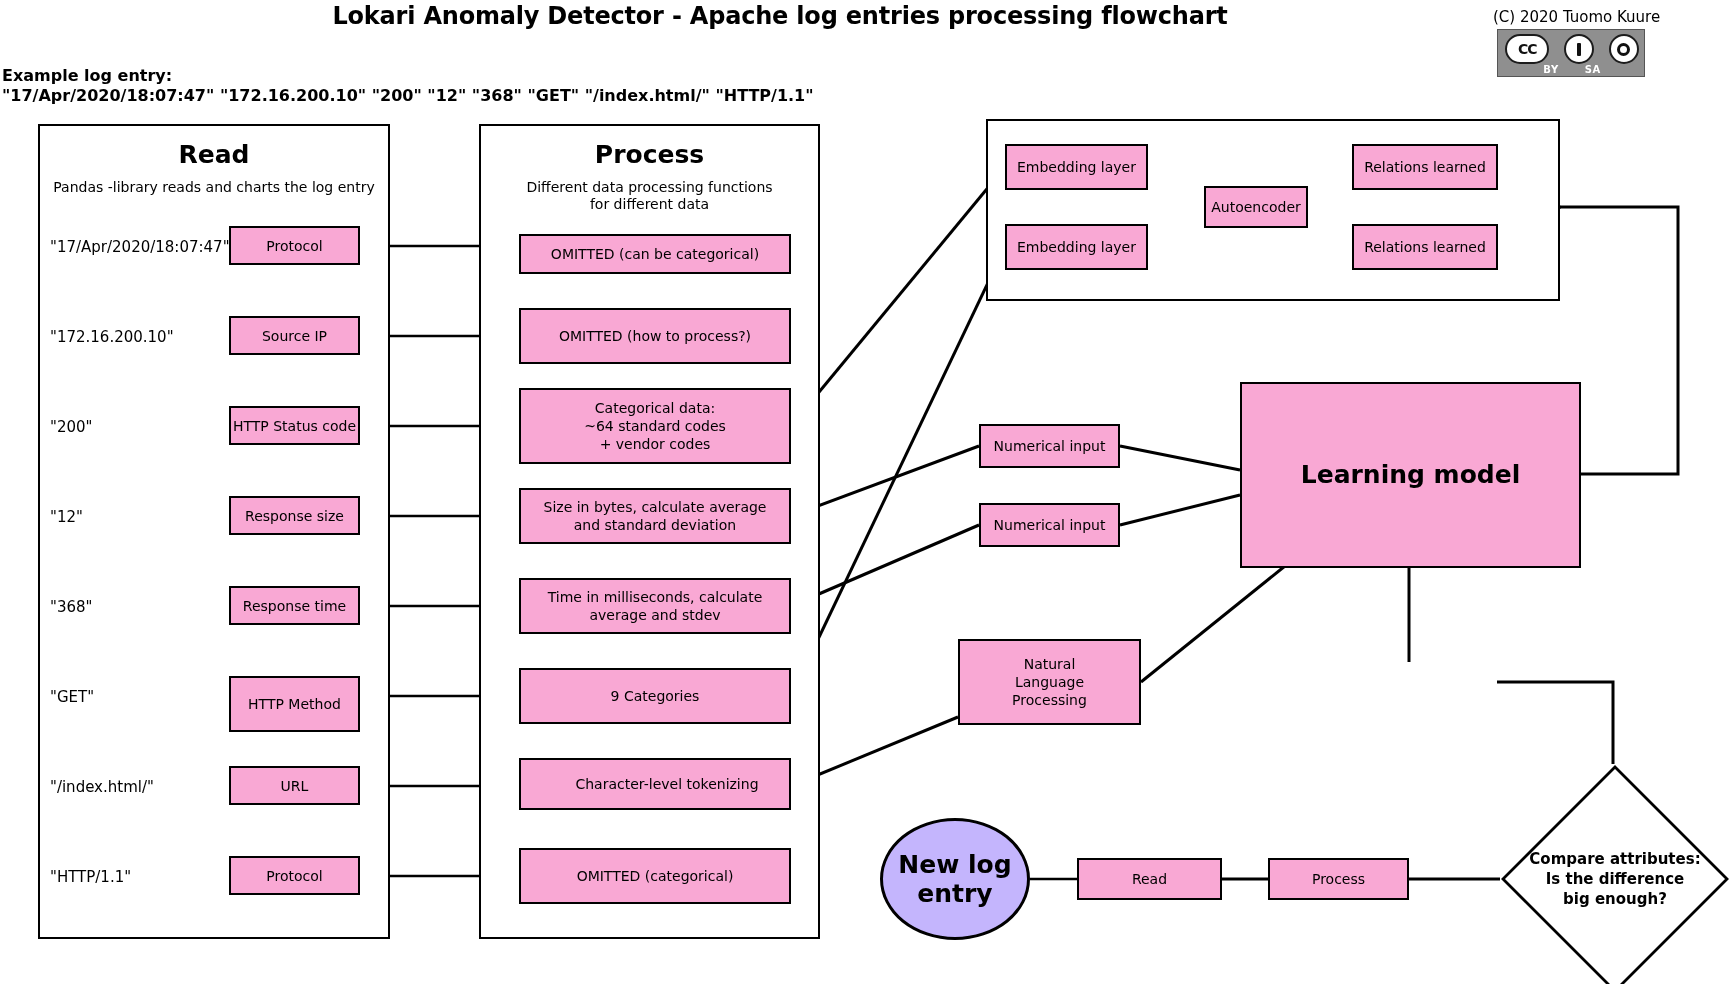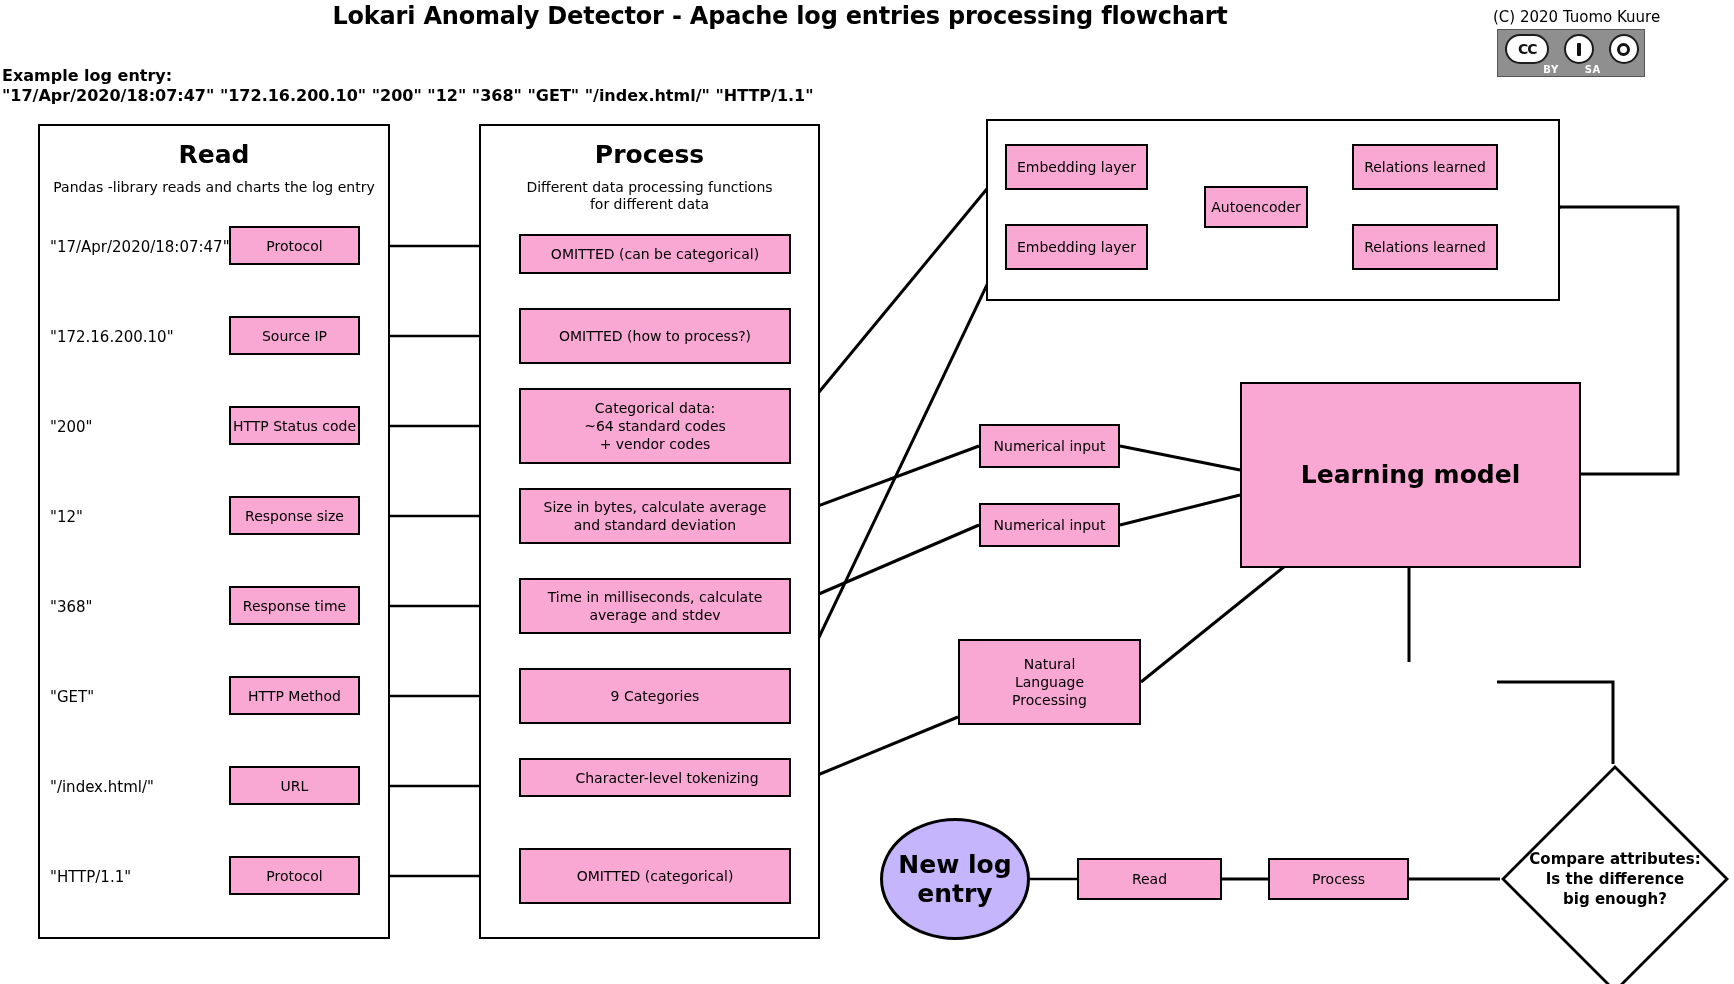--- a/index.html
+++ b/index.html
@@ -262,21 +262,21 @@
   <div class="read-label" style="left:50px; top:598px;">"368"</div>
   <div class="read-label" style="left:50px; top:688px;">"GET"</div>
   <div class="read-label" style="left:50px; top:778px;">"/index.html/"</div>
   <div class="read-label" style="left:50px; top:868px;">"HTTP/1.1"</div>
 
   <div class="box slim" style="left:229px; top:226px; width:131px; height:39px;">Protocol</div>
   <div class="box slim" style="left:229px; top:316px; width:131px; height:39px;">Source IP</div>
   <div class="box slim" style="left:229px; top:406px; width:131px; height:39px;">HTTP Status code</div>
   <div class="box slim" style="left:229px; top:496px; width:131px; height:39px;">Response size</div>
   <div class="box slim" style="left:229px; top:586px; width:131px; height:39px;">Response time</div>
-  <div class="box slim" style="left:229px; top:676px; width:131px; height:39px;">HTTP Method</div>
+  <div class="box slim" style="left:229px; top:676px; width:131px; height:56px;">HTTP Method</div>
   <div class="box slim" style="left:229px; top:766px; width:131px; height:39px;">URL</div>
   <div class="box slim" style="left:229px; top:856px; width:131px; height:39px;">Protocol</div>
 
   <div class="panel" style="left:479px; top:124px; width:341px; height:815px;">
     <div class="panel-title" style="top:14px;">Process</div>
     <div class="panel-sub" style="top:53px;">
       <div>Different data processing functions</div>
       <div>for different data</div>
     </div>
   </div>
@@ -294,21 +294,21 @@
     <div>Size in bytes, calculate average</div>
     <div>and standard deviation</div>
   </div>
 
   <div class="box" style="left:519px; top:578px; width:272px; height:56px; flex-direction:column;">
     <div>Time in milliseconds, calculate</div>
     <div>average and stdev</div>
   </div>
 
   <div class="box" style="left:519px; top:668px; width:272px; height:56px;">9 Categories</div>
-  <div class="box" style="left:519px; top:758px; width:272px; height:39px;padding-left:24px;">Character-level tokenizing</div>
+  <div class="box" style="left:519px; top:758px; width:272px; height:52px;padding-left:24px;">Character-level tokenizing</div>
   <div class="box" style="left:519px; top:848px; width:272px; height:56px;">OMITTED (categorical)</div>
 
   <div class="panel" style="left:986px; top:119px; width:574px; height:182px;"></div>
 
   <div class="box thinb" style="left:1005px; top:144px; width:143px; height:46px;">Embedding layer</div>
   <div class="box thinb" style="left:1005px; top:224px; width:143px; height:46px;">Embedding layer</div>
 
   <div class="box thinb" style="left:1204px; top:186px; width:104px; height:42px;">Autoencoder</div>
 
   <div class="box thinb" style="left:1352px; top:144px; width:146px; height:46px;">Relations learned</div>

